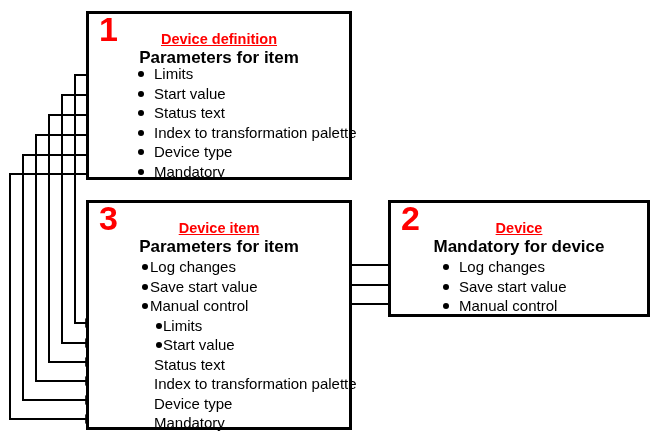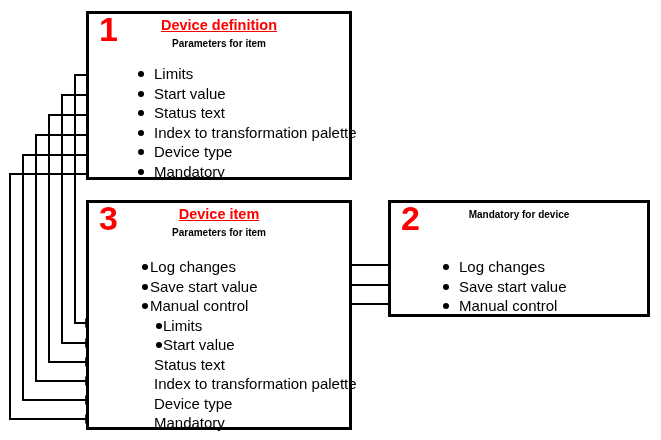--- a/index.html
+++ b/index.html
@@ -5,24 +5,24 @@
   html,body{margin:0;padding:0;background:#ffffff;}
   body{width:661px;height:440px;position:relative;overflow:hidden;
        font-family:"Liberation Sans", sans-serif;}
   #stage{position:absolute;inset:0;width:661px;height:440px;}
   svg.wires{position:absolute;left:0;top:0;width:661px;height:440px;overflow:visible;}
 
   .box{position:absolute;box-sizing:border-box;border:3px solid #000;background:#fff;}
   .box-head{position:relative;height:48px;}
   .bignum{position:absolute;left:10px;top:-2px;color:#ff0000;font-weight:bold;
           font-size:34px;line-height:34px;font-family:"Liberation Sans", sans-serif;}
-  .titles{text-align:center;padding-top:2px;}
+  .titles{text-align:center;padding-top:16px;}
   .t-main{color:#ff0000;font-weight:bold;font-size:14.5px;text-decoration:underline;
           display:inline-block;line-height:17px;}
-  .t-sub{color:#000;font-weight:bold;font-size:10px;line-height:17px;margin-top:1px;}
+  .t-sub{color:#000;font-weight:bold;font-size:17px;line-height:17px;margin-top:1px;}
 
   .rows{position:relative;padding-left:44px;}
   .row{position:relative;height:19.5px;line-height:19.5px;font-size:15px;color:#000;
        white-space:nowrap;}
   .row .lbl{position:absolute;top:0;}
   .bul{position:absolute;width:6px;height:6px;border-radius:50%;background:#000;top:7px;}
 
   
   #box1{left:86px;top:11px;width:266px;height:169px;}
   #box1 .rows{margin-top:2px;}
@@ -157,20 +157,21 @@
       <div class="row">
         <span class="lbl lbl-arrowonly">Mandatory</span>
         </div>
     </div>
   </div>
 
   <div class="box" id="box2">
     <div class="box-head">
       <div class="bignum">2</div>
       <div class="titles">
+        <div><span class="t-main">Device</span></div>
         <div class="t-sub">Mandatory for device</div>
       </div>
     </div>
     <div class="rows">
       <div class="row">
         <span class="bul"></span>
         <span class="lbl">Log changes</span>
         </div>
       <div class="row">
         <span class="bul"></span>

